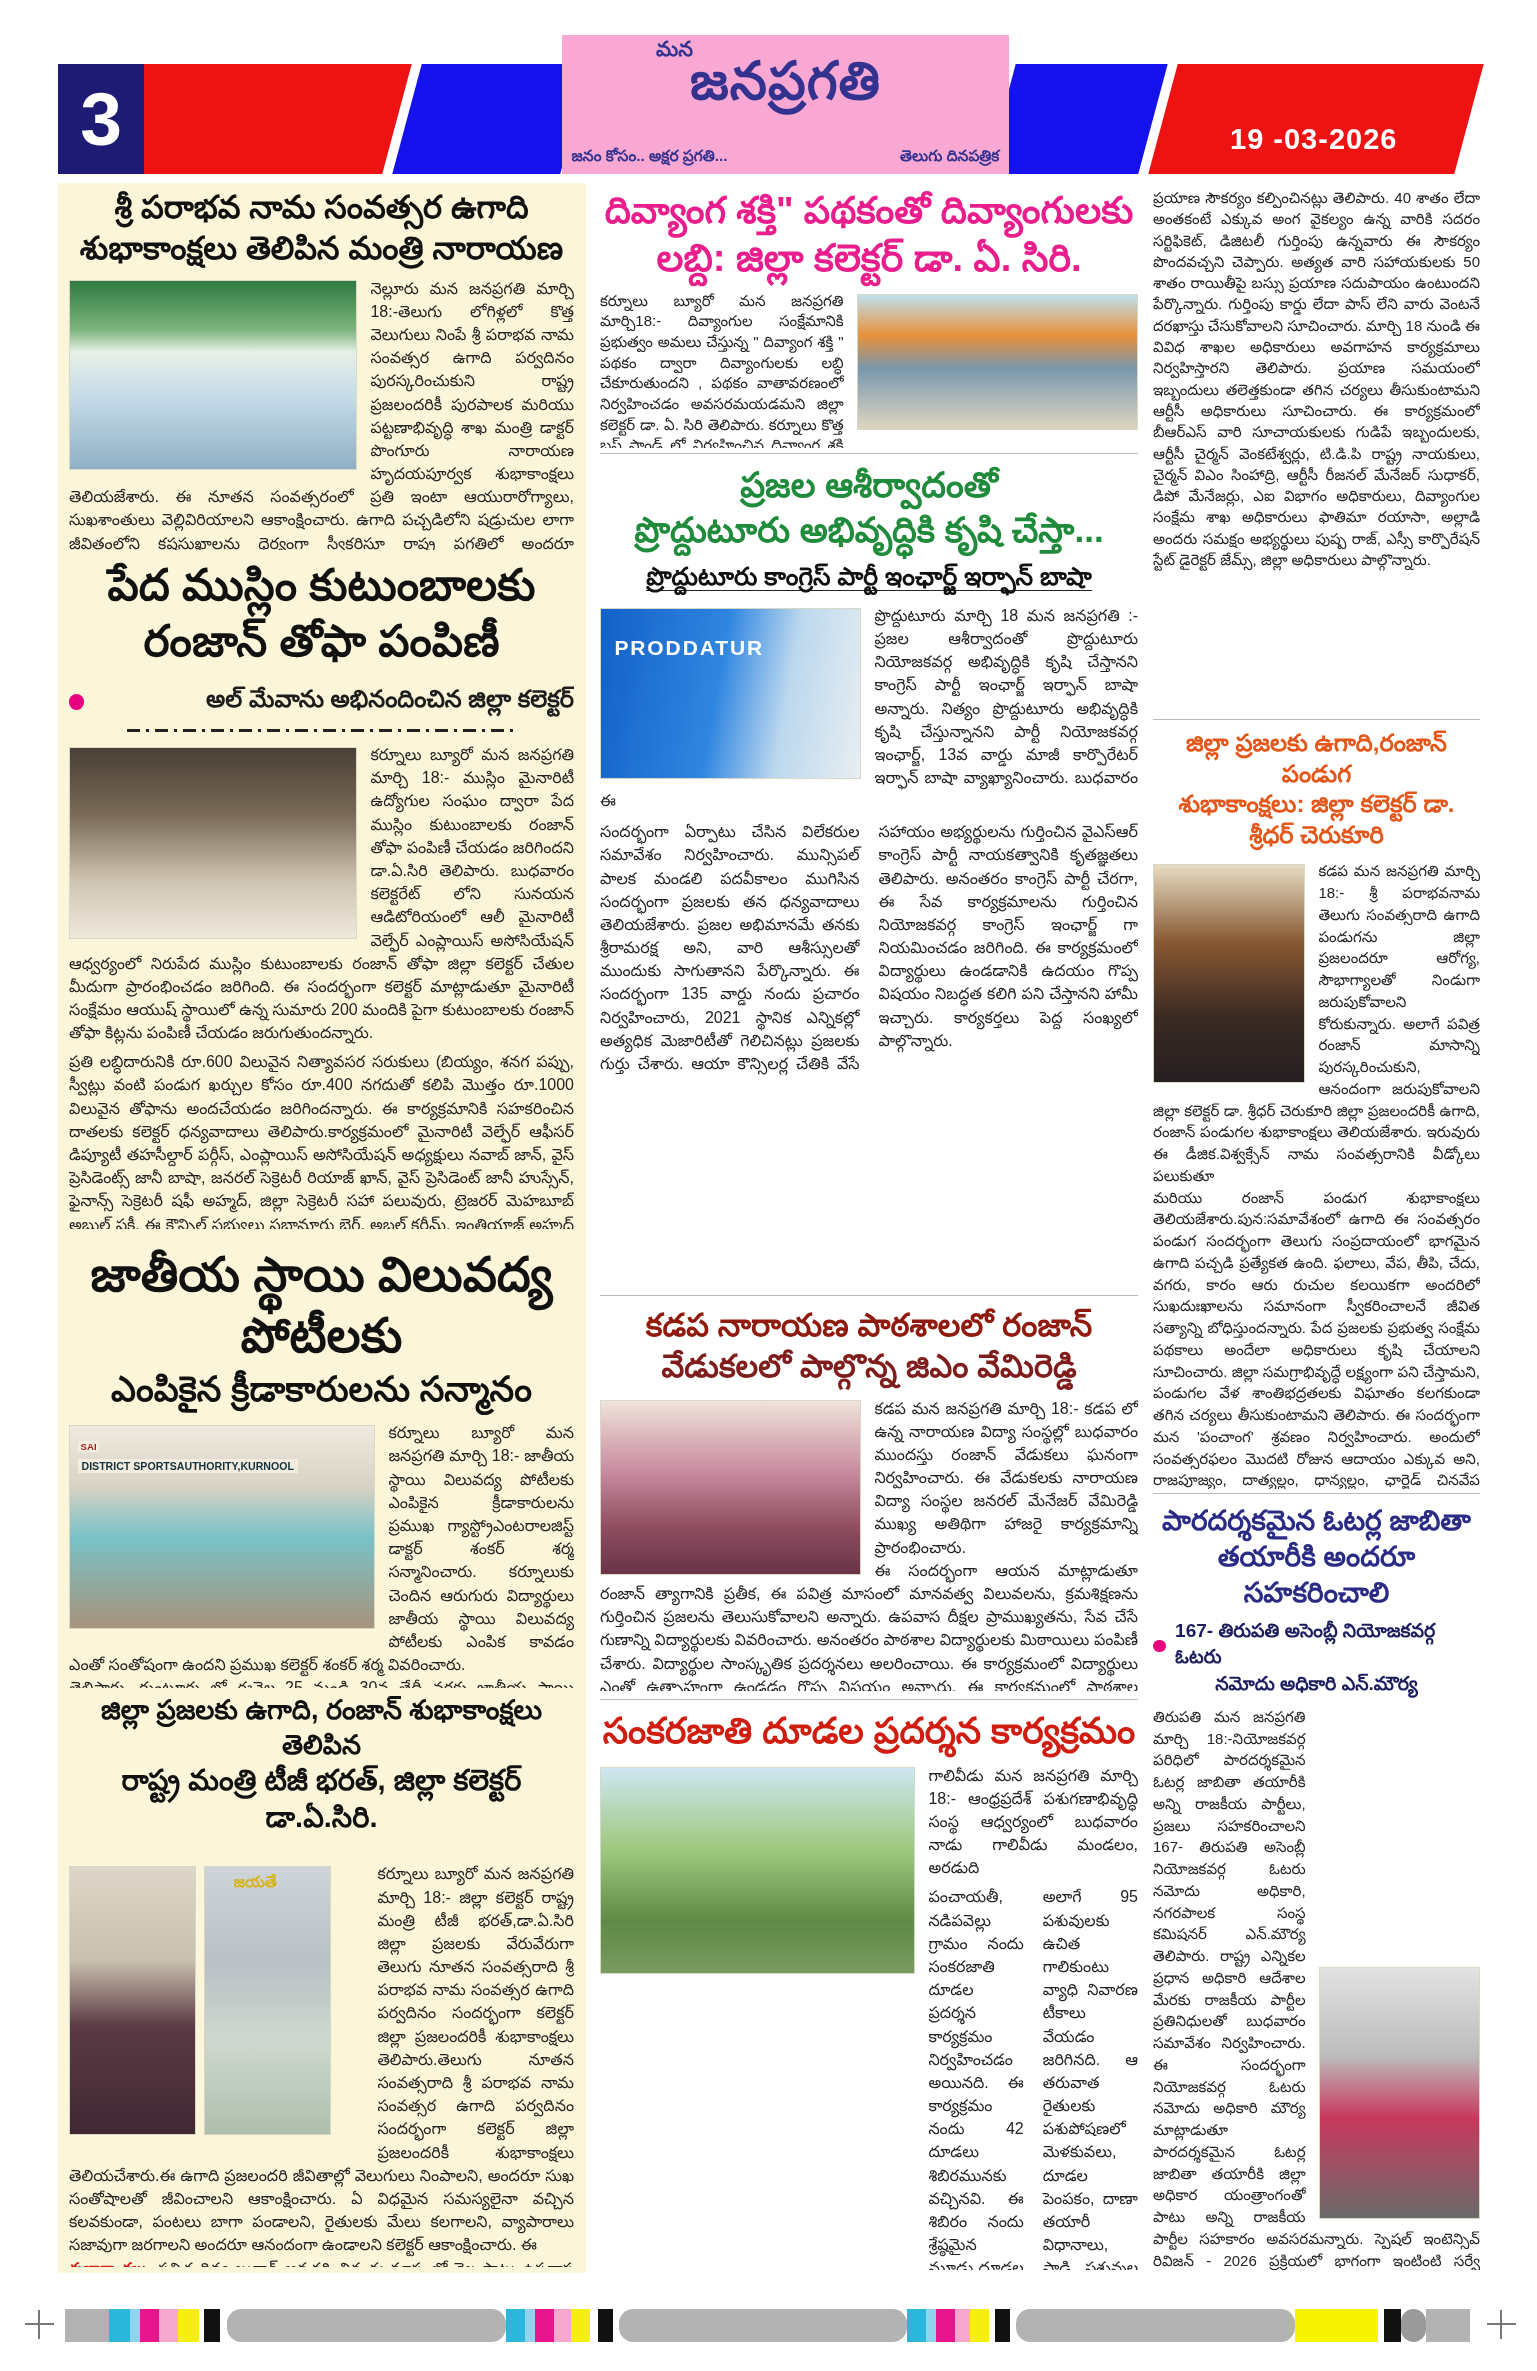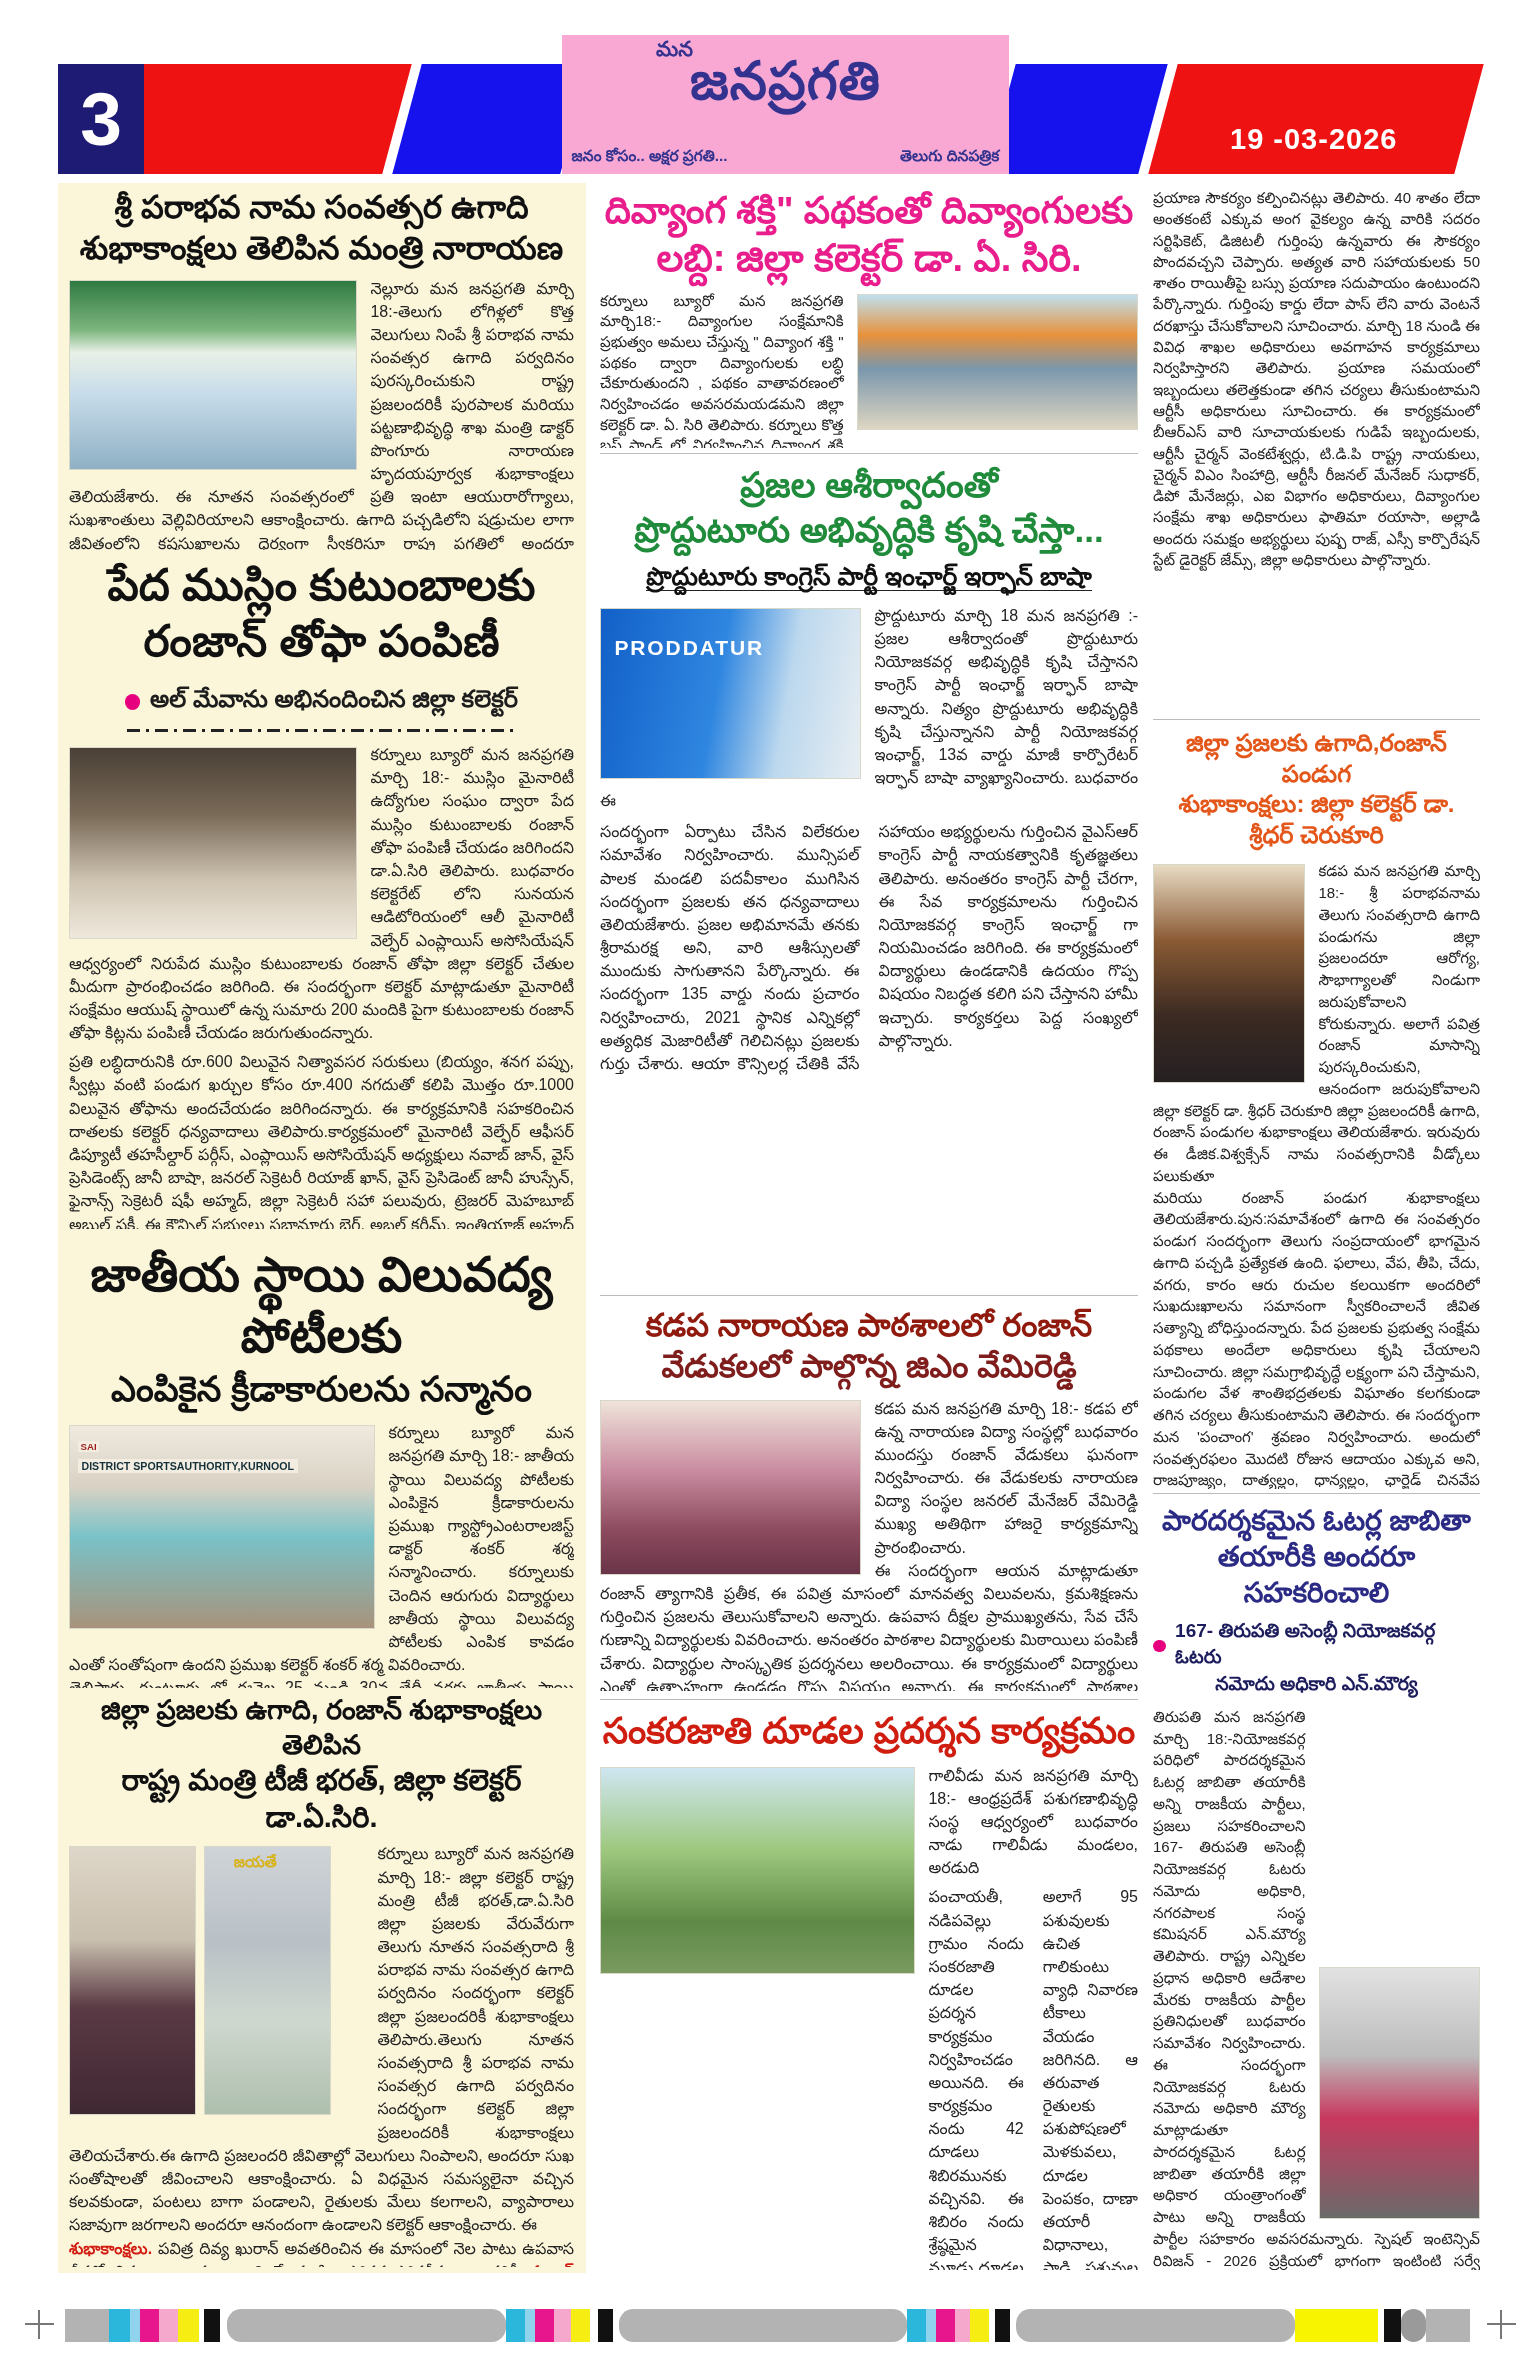--- a/index.html
+++ b/index.html
@@ -18,21 +18,21 @@
           font-size:15.4px;font-weight:bold;color:#33338f;}
   .date{position:absolute;top:123px;left:1230px;width:240px;color:#fff;font-size:29px;font-weight:bold;letter-spacing:1px;}
   
   .cream{position:absolute;top:183px;left:58px;width:528px;height:2090px;background:#fbf6da;}
   .article{position:absolute;overflow:hidden;}
   .hl{font-weight:bold;text-align:center;color:#111;line-height:1.28;}
   .body-t{font-size:16px;line-height:1.45;text-align:justify;color:#222;}
   .cols2{column-count:2;column-gap:19px;}
   .ph{background:#cfcfcf;position:relative;overflow:hidden;border:1px solid #d8d8c8;}
   .ph .lbl{position:absolute;color:#fff;font-weight:bold;}
-  .subhead-row{display:flex;align-items:center;justify-content:center;gap:9.6px;font-weight:bold;}
+  .subhead-row{display:flex;align-items:center;justify-content:space-between;gap:9.6px;font-weight:bold;}
   .bullet{width:15.4px;height:15.4px;border-radius:50%;background:#e6007e;flex:0 0 auto;}
   .dashdot{height:2.9px;background:repeating-linear-gradient(90deg,#222 0 13.4px,transparent 13.4px 19px,#222 19px 22px,transparent 22px 28px);}
   .underline{border-bottom:1.9px solid #222;padding-bottom:0;}
   .fl{float:left;margin:3.8px 13.4px 5.8px 0;}
   .fr{float:right;margin:3.8px 0 5.8px 13.4px;}
   .divline{position:absolute;left:0;width:100%;height:1px;background:#bbb;}
   .red-t{color:#d21c12;font-weight:bold;}
   
   .ph-minister{background:linear-gradient(180deg,#2f7a41 0%,#7db57e 26%,#e8f0e6 38%,#c7dcea 60%,#8fb0c4 100%);}
   .ph-crowd{background:linear-gradient(180deg,#4a4036 0%,#7a6a58 35%,#cfc4b2 70%,#efe9dc 100%);}
@@ -101,21 +101,21 @@
   <div class="ph ph-sports fl" style="width:306px;height:204px;">
     <div class="lbl" style="top:33px;left:7.7px;font-size:10.6px;color:#14303a;background:#f2ede0;padding:1px 3.8px;">DISTRICT SPORTSAUTHORITY,KURNOOL</div>
     <div class="lbl" style="top:15.4px;left:7.7px;font-size:9.6px;color:#9c1d1d;background:#f2ede0;padding:0 2.9px;">SAI</div>
   </div>
   <p class="body-t">కర్నూలు బ్యూరో మన జనప్రగతి మార్చి 18:- జాతీయ స్థాయి విలువద్య పోటీలకు ఎంపికైన క్రీడాకారులను ప్రముఖ గ్యాస్ట్రోఎంటరాలజిస్ట్ డాక్టర్ శంకర్ శర్మ సన్మానించారు. కర్నూలుకు చెందిన ఆరుగురు విద్యార్థులు జాతీయ స్థాయి విలువద్య పోటీలకు ఎంపిక కావడం ఎంతో సంతోషంగా ఉందని ప్రముఖ కలెక్టర్ శంకర్ శర్మ వివరించారు.</p>
   <p class="body-t">తెలిపారు. గుంటూరు లో ఈనెల 25 నుండి 30వ తేదీ వరకు జాతీయ స్థాయి విలువద్య పోటీలు కొనసాగుతున్నాయి. ఈ పోటీలలో కర్నూలు నుండి పలువురు క్రీడాకారులు ఎంపికైనారు. వీరిని డాక్టర్ శంకర్ శర్మ కర్నూలు లోని తన స్టేడియంలో సన్మానించి జాతీయ స్థాయిలో కర్నూలుకు మంచి గుర్తింపు తేవాలని దీవించారు. ఈ కార్యక్రమంలో జిల్లా క్రీడా అధికారులు భానుప్రసాద్, కోచ్ వంశీ కృష్ణ, భరతేష్, గనపతి రెడ్డి, క్రీడాకారులు కే.అవంతిక, ఎస్. జ.హెచ్., అర్చిత, బి. శివ, వర్షిత పాల్గొన్నారు.</p>
 </div>
 
 <div class="article" style="top:1693px;left:69px;width:505px;height:574px;">
   <div class="hl" style="font-size:27px;">జిల్లా ప్రజలకు ఉగాది, రంజాన్ శుభాకాంక్షలు తెలిపిన</div>
-  <div class="hl" style="font-size:29px;margin-bottom:6px;">రాష్ట్ర మంత్రి టీజీ భరత్, జిల్లా కలెక్టర్ డా.ఏ.సిరి.</div>
+  <div class="hl" style="font-size:29px;margin-bottom:26px;">రాష్ట్ర మంత్రి టీజీ భరత్, జిల్లా కలెక్టర్ డా.ఏ.సిరి.</div>
   <div class="fl" style="width:295px;display:flex;gap:7.7px;">
     <div class="ph ph-man-suit" style="width:127px;height:269px;"></div>
     <div class="ph ph-woman-sari" style="width:127px;height:269px;">
       <div class="lbl" style="top:5.8px;left:29px;font-size:15.4px;color:#d8b21a;">జయతే</div>
     </div>
   </div>
   <p class="body-t">కర్నూలు బ్యూరో మన జనప్రగతి మార్చి 18:- జిల్లా కలెక్టర్ రాష్ట్ర మంత్రి టీజీ భరత్,డా.ఏ.సిరి జిల్లా ప్రజలకు వేరువేరుగా తెలుగు నూతన సంవత్సరాది శ్రీ పరాభవ నామ సంవత్సర ఉగాది పర్వదినం సందర్భంగా కలెక్టర్ జిల్లా ప్రజలందరికీ శుభాకాంక్షలు తెలిపారు.తెలుగు నూతన సంవత్సరాది శ్రీ పరాభవ నామ సంవత్సర ఉగాది పర్వదినం సందర్భంగా కలెక్టర్ జిల్లా ప్రజలందరికీ శుభాకాంక్షలు తెలియచేశారు.ఈ ఉగాది ప్రజలందరి జీవితాల్లో వెలుగులు నింపాలని, అందరూ సుఖ సంతోషాలతో జీవించాలని ఆకాంక్షించారు. ఏ విధమైన సమస్యలైనా వచ్చిన కలవకుండా, పంటలు బాగా పండాలని, రైతులకు మేలు కలగాలని, వ్యాపారాలు సజావుగా జరగాలని అందరూ ఆనందంగా ఉండాలని కలెక్టర్ ఆకాంక్షించారు. ఈ</p>
   <p class="body-t">
     <span class="red-t">శుభాకాంక్షలు.</span><span> పవిత్ర దివ్య ఖురాన్ అవతరించిన ఈ మాసంలో నెల పాటు ఉపవాస దీక్షతో నిష్ఠగా, అల్లాను ఆరాధించే ముస్లిం సోదర సోదరీమణులందరికీ </span><span class="red-t">రంజాన్ పండుగ శు</span>
   </p>

